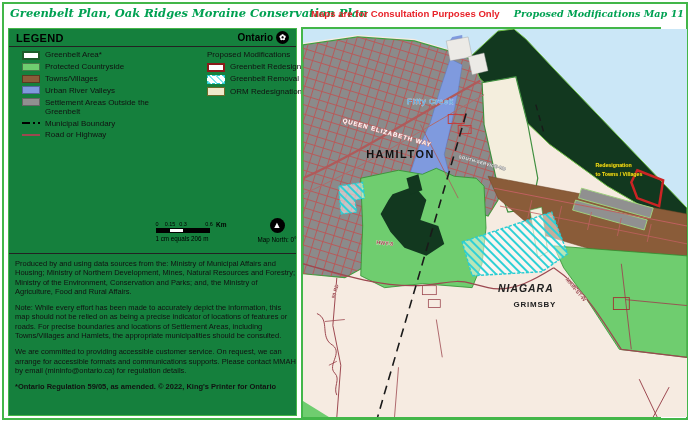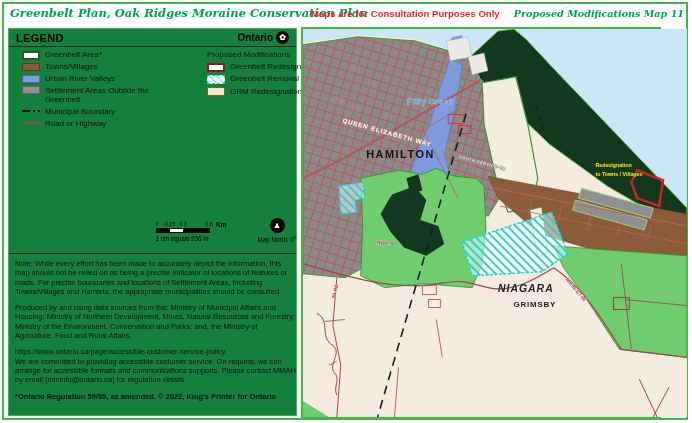--- a/index.html
+++ b/index.html
@@ -85,20 +85,24 @@
         <span class="trillium">✿</span>
       </span>
     </div>
 
     <div class="colL">
       <div class="li">
         <span class="sw sw-greenbelt"></span>
         <span>Greenbelt Area*</span>
       </div>
       <div class="li">
+        <span class="sw sw-protected"></span>
+        <span>Protected Countryside</span>
+      </div>
+      <div class="li">
         <span class="sw sw-towns"></span>
         <span>Towns/Villages</span>
       </div>
       <div class="li">
         <span class="sw sw-urv"></span>
         <span>Urban River Valleys</span>
       </div>
       <div class="li">
         <span class="sw sw-settlement"></span>
         <span style="width:108px">Settlement Areas Outside the Greenbelt</span>
@@ -148,23 +152,22 @@
     <div class="north">
       <div class="ncirc">
           <span>▲</span>
         </div>
       <div class="nlabel">Map North: 0°</div>
     </div>
 
     <div class="divider"></div>
 
     <div class="notes">
+      <p>Produced by and using data sources from the: Ministry of Municipal Affairs and Housing; Ministry of Northern Development, Mines, Natural Resources and Forestry; Ministry of the Environment, Conservation and Parks; and, the Ministry of Agriculture, Food and Rural Affairs.</p>
       <p>Note: While every effort has been made to accurately depict the information, this map should not be relied on as being a precise indicator of locations of features or roads. For precise boundaries and locations of Settlement Areas, including Towns/Villages and Hamlets, the appropriate municipalities should be consulted.</p>
-      <p>Produced by and using data sources from the: Ministry of Municipal Affairs and Housing; Ministry of Northern Development, Mines, Natural Resources and Forestry; Ministry of the Environment, Conservation and Parks; and, the Ministry of Agriculture, Food and Rural Affairs.</p>
-      <p class="tight">https://www.ontario.ca/page/accessible-customer-service-policy</p>
       <p>We are committed to providing accessible customer service. On request, we can arrange for accessible formats and communications  supports. Please contact MMAH by email (mininfo@ontario.ca) for regulation details.</p>
       <p class="foot">*Ontario Regulation 59/05, as amended. © 2022, King's Printer for Ontario</p>
     </div>
   </div>
 
   <div class="map-panel">
     <svg viewBox="0 0 386 390" preserveAspectRatio="none">
       <defs>
         <pattern id="streets" width="9" height="9" patternUnits="userSpaceOnUse" patternTransform="rotate(17)">
           <path d="M0 0.5H9M0.5 0V9" stroke="#C05050" stroke-width="0.9" fill="none"></path>

